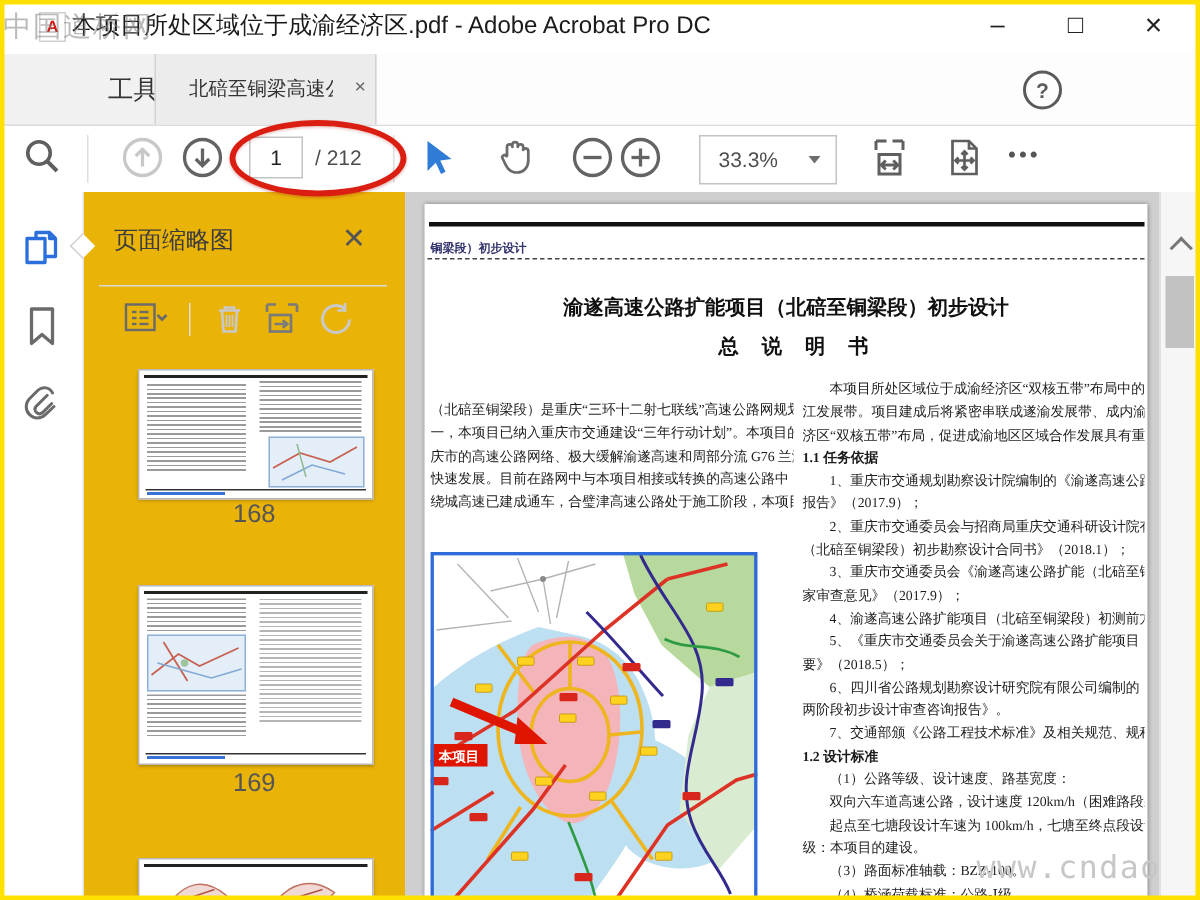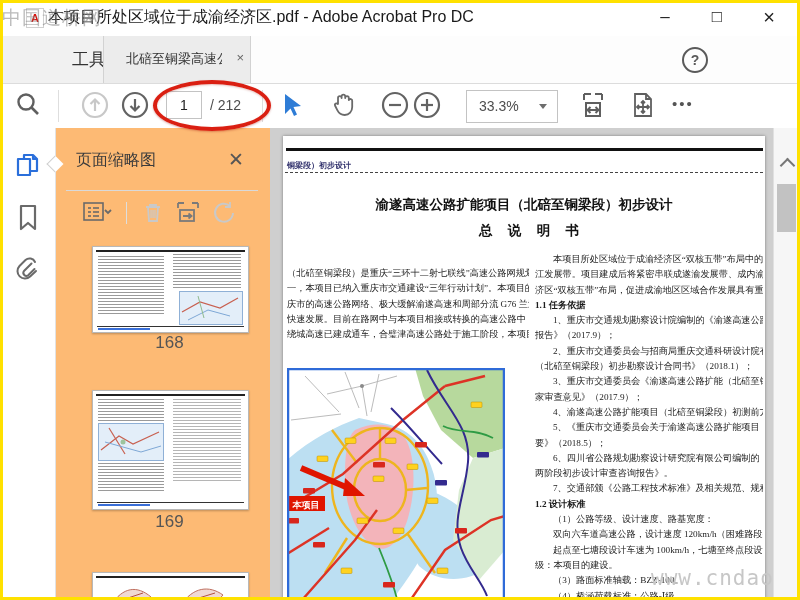--- a/index.html
+++ b/index.html
@@ -51,21 +51,21 @@
   .dots{position:absolute;left:672px;top:11px;font-size:15px;letter-spacing:2px;color:#555;cursor:pointer;}
   .red-ellipse{position:absolute;left:153px;top:80px;width:110px;height:43px;border:4px solid #da1f12;
                border-radius:50%;z-index:500;pointer-events:none;box-shadow:0 1px 2px rgba(160,30,20,.35), inset 0 1px 2px rgba(160,30,20,.25);}
 
   
   .rail{position:absolute;left:0;top:128px;width:55px;bottom:0;background:#fff;border-right:1px solid #e2e2e2;}
   .rail .ric{position:absolute;left:13px;width:30px;height:30px;cursor:pointer;}
   .notch{position:absolute;left:49px;top:158px;width:11px;height:11px;background:#fff;
          border-left:1px solid #cfcfcf;border-bottom:1px solid #cfcfcf;transform:rotate(45deg);z-index:5;}
 
-  .panel{position:absolute;left:56px;top:128px;width:214px;bottom:0;background:#fdba74;
+  .panel{position:absolute;left:56px;top:128px;width:214px;bottom:0;background:#eab308;
          border-right:1px solid #c9c9c9;}
   .panel-title{position:absolute;left:20px;top:22px;font-size:16px;color:#3c3c3c;}
   .panel-x{position:absolute;right:26px;top:20px;font-size:19px;color:#555;cursor:pointer;}
   .panel-div{position:absolute;left:10px;top:62px;right:12px;height:1px;background:#d9d9d9;}
   .ptool{position:absolute;top:72px;width:26px;height:24px;cursor:pointer;}
   .psep{position:absolute;top:74px;width:1px;height:22px;background:#dedede;}
 
   .thumb{position:absolute;left:36px;width:155px;background:#fff;border:1px solid #b8b8b8;
          box-shadow:0 1px 2px rgba(0,0,0,.25);cursor:pointer;overflow:hidden;}
   .thumb .topline{position:absolute;left:3px;right:3px;top:3px;height:2px;background:#222;}

